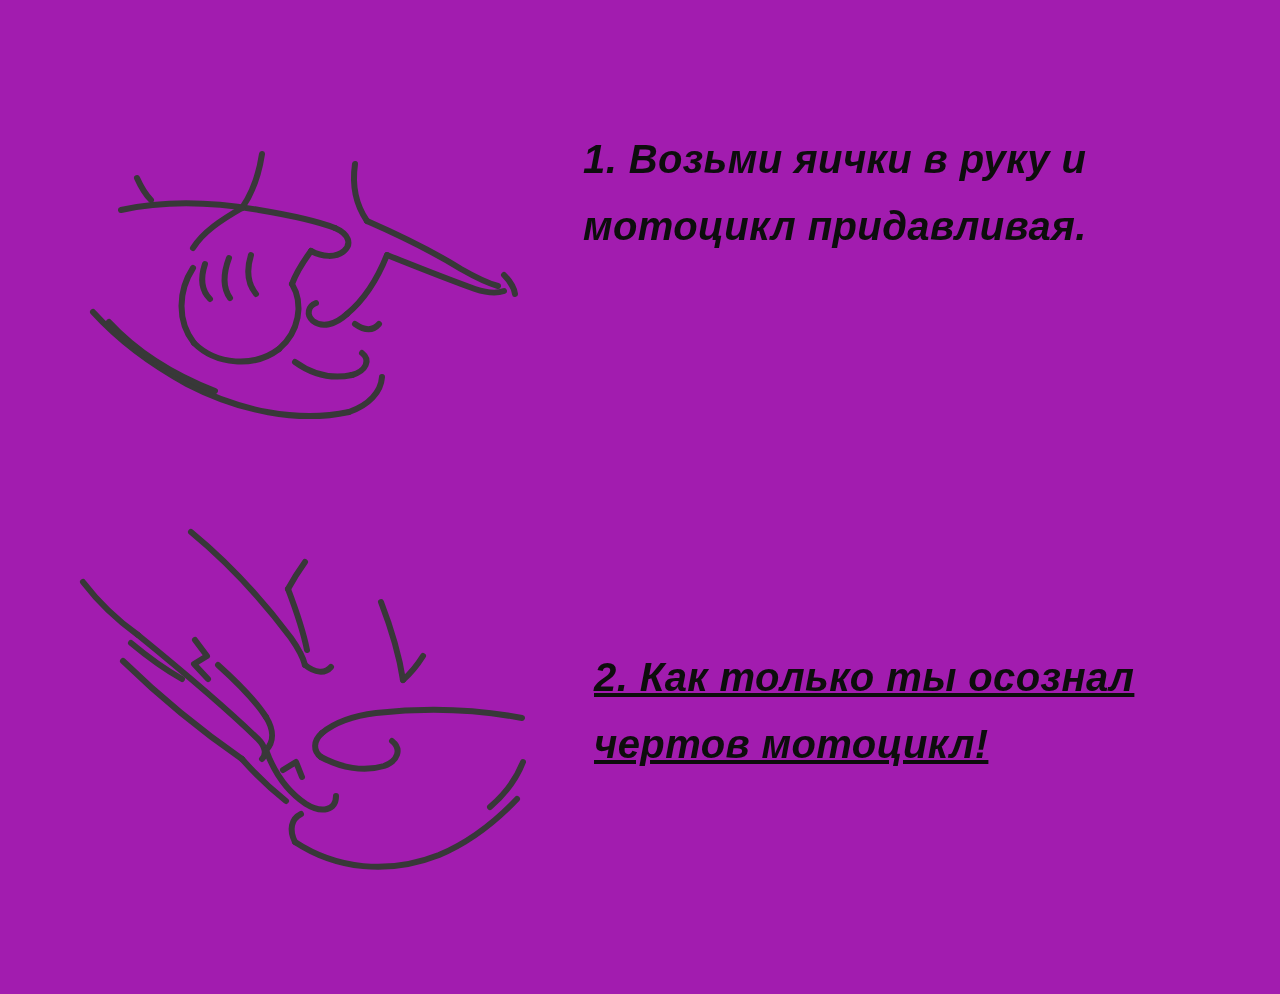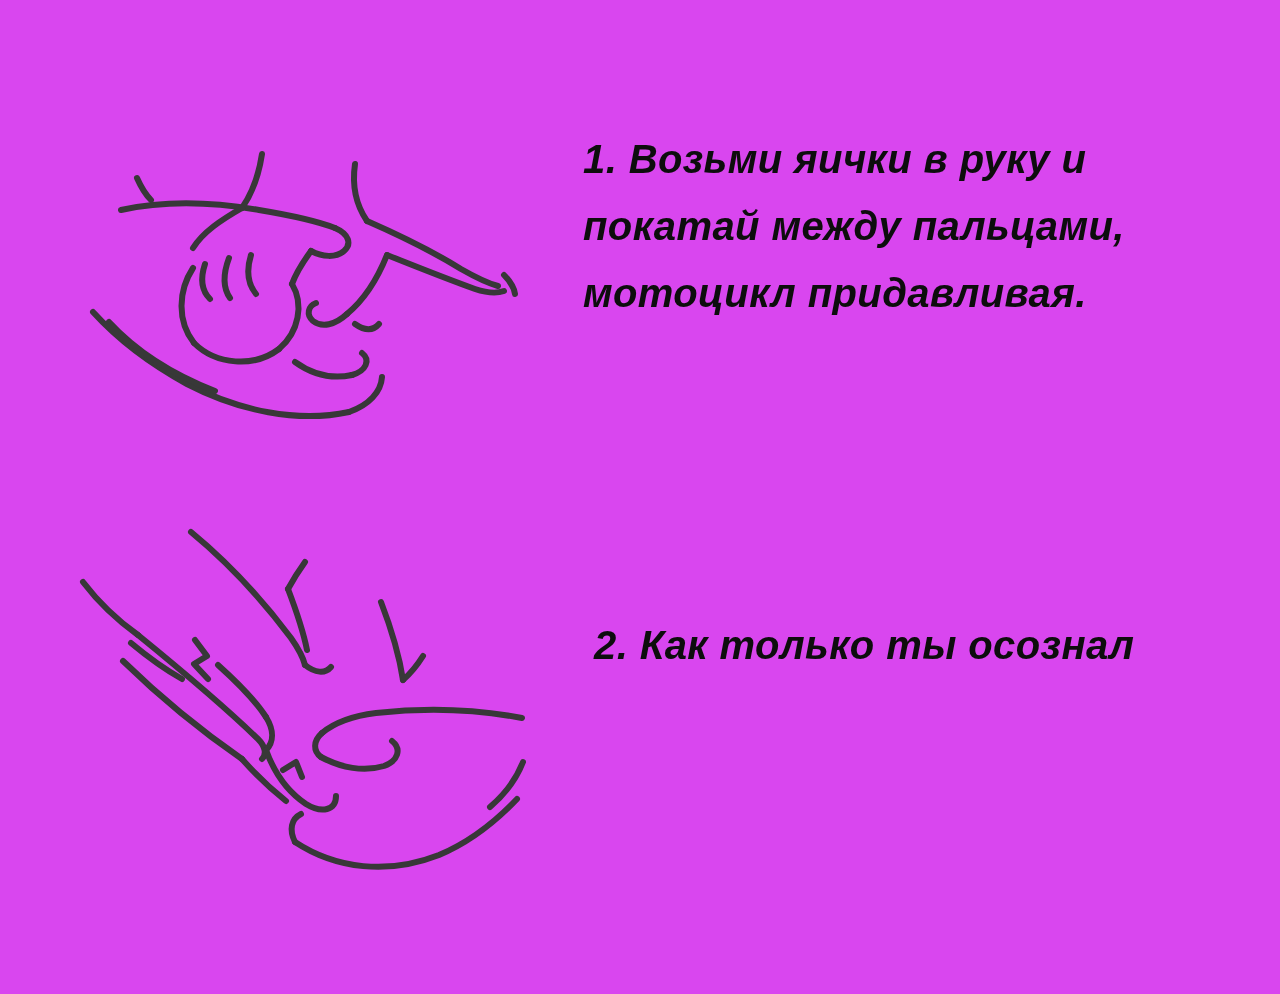--- a/index.html
+++ b/index.html
@@ -3,21 +3,21 @@
 <meta charset="utf-8">
 <style>
   html, body {
     margin: 0;
     padding: 0;
   }
   .page {
     position: relative;
     width: 1280px;
     height: 994px;
-    background: #d946ef;
+    background: #a21caf;
     overflow: hidden;
     font-family: "Liberation Sans", sans-serif;
   }
   .illustration {
     position: absolute;
   }
   .illustration svg {
     display: block;
     width: 100%;
     height: 100%;
@@ -38,21 +38,21 @@
     line-height: 67px;
     letter-spacing: 0.4px;
     white-space: nowrap;
   }
   .step-text .line {
     display: block;
   }
   #figure-1 { left: 55px;  top: 128px; width: 480px; height: 330px; }
   #figure-2 { left: 45px;  top: 512px; width: 500px; height: 400px; }
   #step-1-text { left: 583px; top: 126px; }
-  #step-2-text { left: 594px; top: 612px; }
+  #step-2-text { left: 594px; top: 644px; text-decoration: underline; }
 </style>
 </head>
 <body>
 
 <div class="page">
 
   <div class="illustration" id="figure-1">
     <svg viewBox="0 0 480 330" aria-hidden="true">
       <g class="sketch-stroke">
         <path d="M82,50 C86,59 90,66 96,72"></path>
@@ -78,21 +78,20 @@
         <path d="M54,194 C78,220 114,245 160,263"></path>
         <path d="M294,284 C314,277 326,264 327,249"></path>
         <path d="M240,234 C258,247 278,251 297,247"></path>
         <path d="M297,247 C311,243 316,232 307,225"></path>
       </g>
     </svg>
   </div>
 
   <div class="step-text" id="step-1-text">
     <span class="line">1. Возьми яички в руку и</span>
-    <span class="line">покатай между пальцами,</span>
     <span class="line">мотоцикл придавливая.</span>
   </div>
 
   <div class="illustration" id="figure-2">
     <svg viewBox="0 0 500 400" aria-hidden="true">
       <g class="sketch-stroke">
         <path d="M146,20 C180,48 216,86 246,126 C253,136 258,145 260,153"></path>
         <path d="M243,77 C251,98 258,118 262,138"></path>
         <path d="M243,77 C249,66 255,57 260,50"></path>
         <path d="M260,153 C270,161 280,162 286,155"></path>
@@ -113,15 +112,16 @@
         <path d="M221,238 C229,260 243,280 261,292 C277,302 291,298 291,284"></path>
         <path d="M238,258 L251,250 L257,265"></path>
         <path d="M197,247 C211,263 226,277 241,289"></path>
         <path d="M250,330 C244,318 246,307 256,302"></path>
       </g>
     </svg>
   </div>
 
   <div class="step-text" id="step-2-text">
     <span class="line">2. Как только ты осознал</span>
+    <span class="line">чертов мотоцикл!</span>
   </div>
 
 </div>
 
 </body></html>

